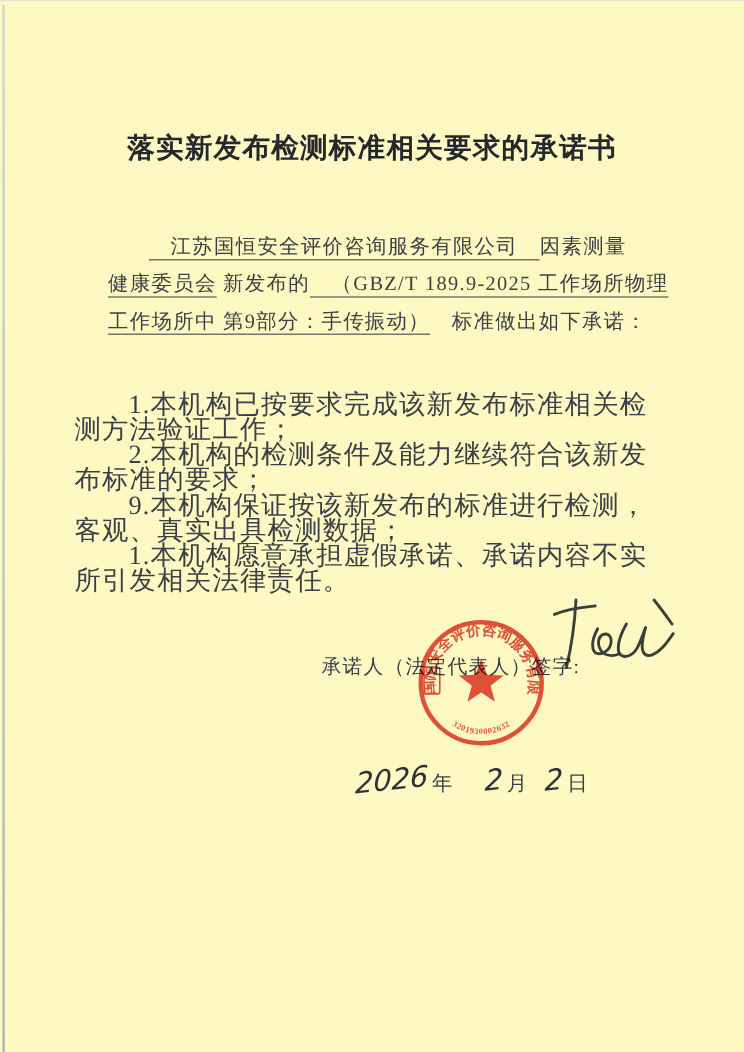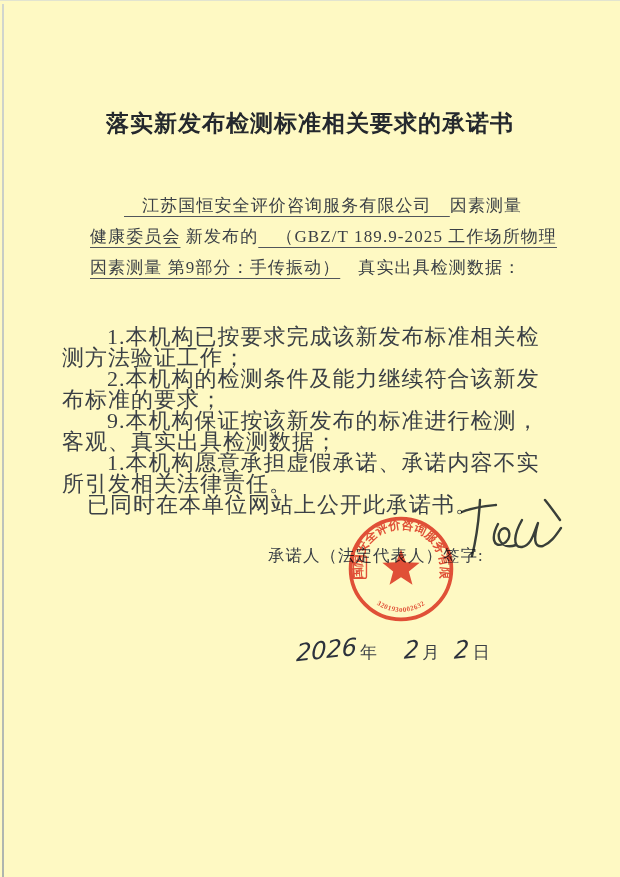--- a/index.html
+++ b/index.html
@@ -52,29 +52,28 @@
 
 <div class="page">
   <div class="edge-left"></div>
   <div class="edge-top"></div>
 
   <h1 class="title">落实新发布检测标准相关要求的承诺书</h1>
 
   <div class="intro" id="intro">
       <div class="intro-line" style="padding-left: 34px;"><span class="u">　江苏国恒安全评价咨询服务有限公司　</span><span>因素测量</span></div>
       <div class="intro-line"><span class="u">健康委员会</span><span> 新发布的</span><span class="u">　（GBZ/T 189.9-2025 工作场所物理</span></div>
-      <div class="intro-line"><span class="u">因素测量 第9部分：手传振动）</span><span>　真实出具检测数据：</span></div>
+      <div class="intro-line"><span class="u">工作场所中 第9部分：手传振动）</span><span>　标准做出如下承诺：</span></div>
     </div>
 
   <div class="commitments" id="commitments">
       <div class="commit-line">1.本机构已按要求完成该新发布标准相关检测方法验证工作；</div>
       <div class="commit-line">2.本机构的检测条件及能力继续符合该新发布标准的要求；</div>
       <div class="commit-line">9.本机构保证按该新发布的标准进行检测，客观、真实出具检测数据；</div>
       <div class="commit-line">1.本机构愿意承担虚假承诺、承诺内容不实所引发相关法律责任。</div>
-      <div class="commit-line closing">已同时在本单位网站上公开此承诺书。</div>
     </div>
 
   <div class="sig-label">承诺人（法定代表人）签字:</div>
 
   <svg class="signature-svg" viewBox="0 0 130 96">
     <path d="M36 8 C35 26 32 48 28 64"></path>
     <path d="M18 20 C30 15 42 14 52 13"></path>
     <path d="M54 32 C47 45 49 56 59 52 C69 47 66 33 58 37 C51 41 55 59 72 53"></path>
     <path d="M78 28 C70 42 68 56 78 55 C88 53 90 40 94 31 C90 45 89 56 99 54 C107 51 112 43 117 36"></path>
     <path d="M101 8 C106 14 111 21 116 28"></path>

